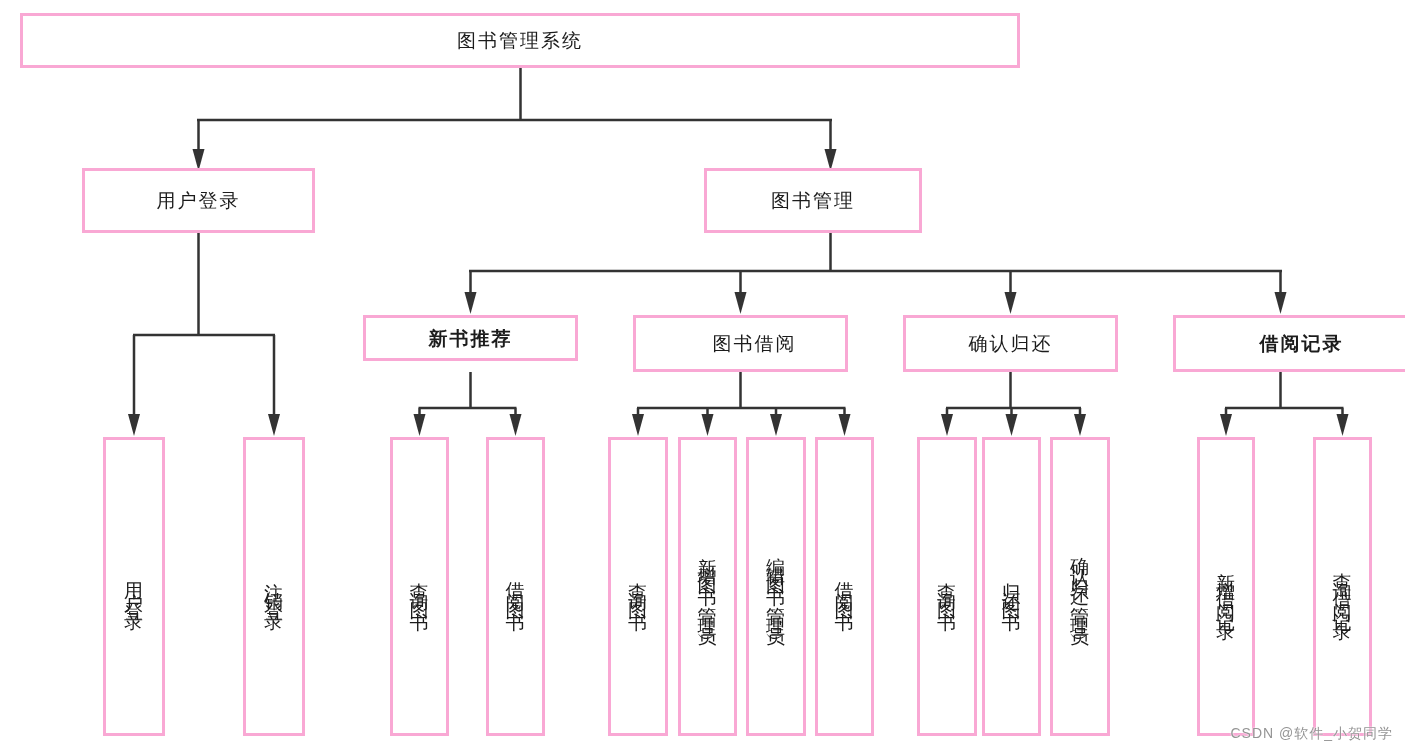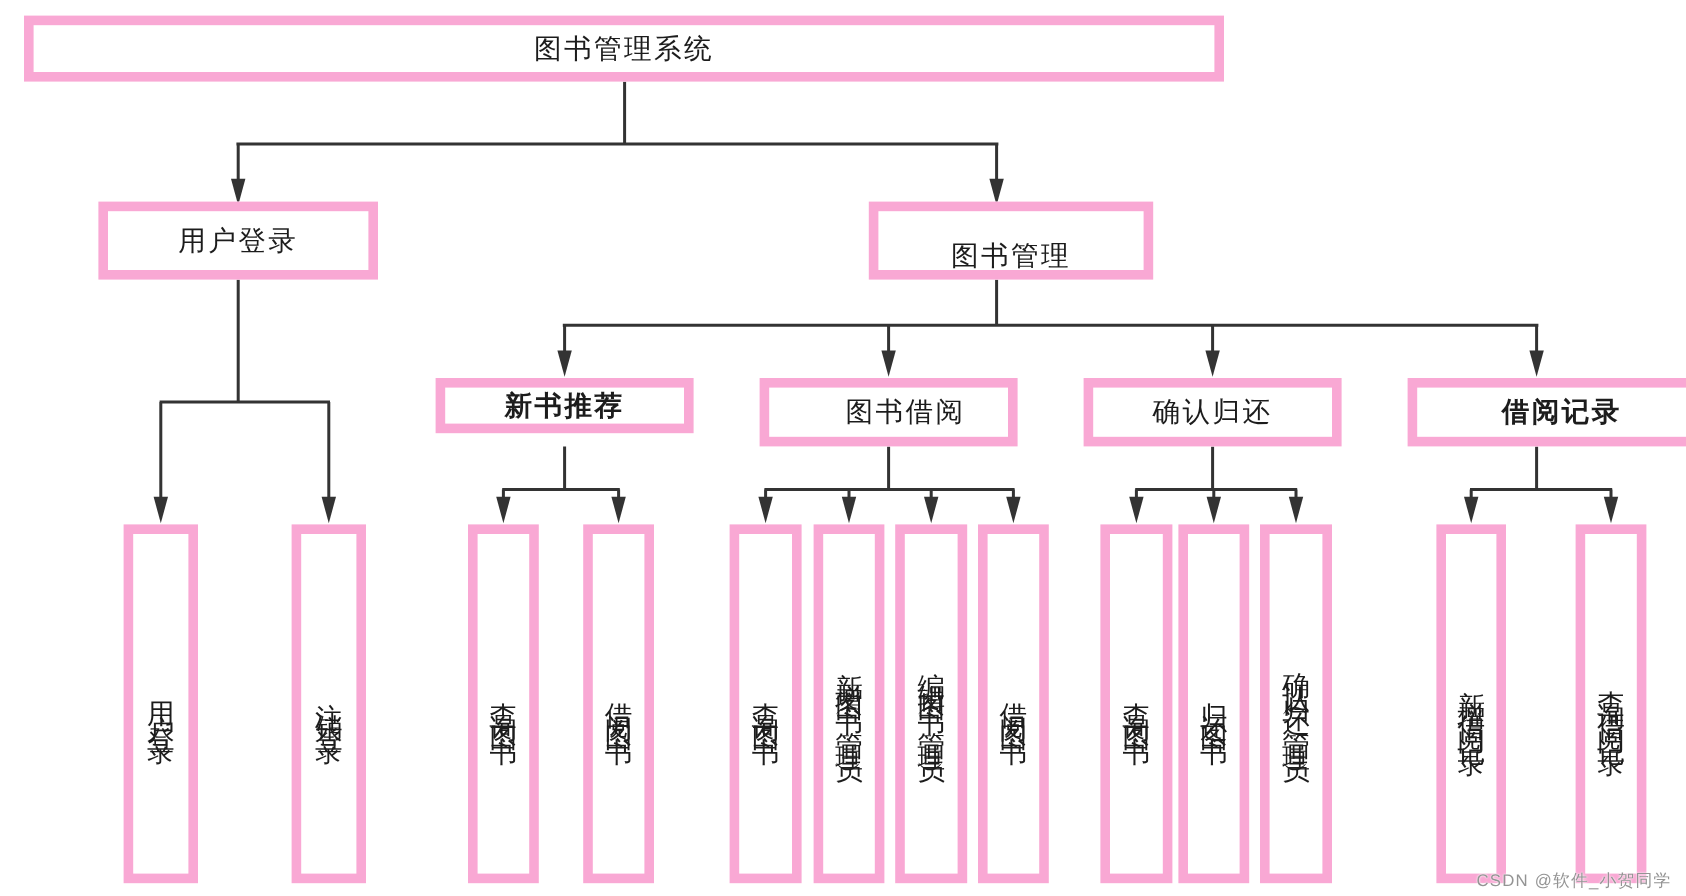--- a/index.html
+++ b/index.html
@@ -19,27 +19,27 @@
     position: absolute;
     left: 0;
     top: 0;
     width: 1405px;
     height: 747px;
     pointer-events: none;
   }
   .box {
     position: absolute;
     box-sizing: border-box;
-    border: 8px solid #f9a8d4;
+    border: 3px solid #f9a8d4;
     background: #ffffff;
     display: flex;
     align-items: center;
     justify-content: center;
     color: #1c1c1c;
-    font-size: 23px;
+    font-size: 19px;
     letter-spacing: 2px;
     line-height: 1;
     z-index: 2;
   }
   .box .htext {
     white-space: nowrap;
   }
   .box .vtext {
     writing-mode: vertical-rl;
     letter-spacing: 10px;
@@ -106,21 +106,21 @@
     </g>
   </svg>
 
   <div class="box" style="left:20px; top:13px; width:1000px; height:55px;">
     <span class="htext">图书管理系统</span>
   </div>
 
   <div class="box" style="left:82px; top:168px; width:233px; height:65px;">
     <span class="htext">用户登录</span>
   </div>
-  <div class="box" style="left:724px; top:168px; width:237px; height:65px;align-items:flex-end;">
+  <div class="box" style="left:704px; top:168px; width:218px; height:65px;">
     <span class="htext">图书管理</span>
   </div>
 
   <div class="box" style="left:363px; top:315px; width:215px; height:46px;font-weight:bold;">
     <span class="htext">新书推荐</span>
   </div>
   <div class="box" style="left:633px; top:315px; width:215px; height:57px;padding-left:28px;">
     <span class="htext">图书借阅</span>
   </div>
   <div class="box" style="left:903px; top:315px; width:215px; height:57px;">

